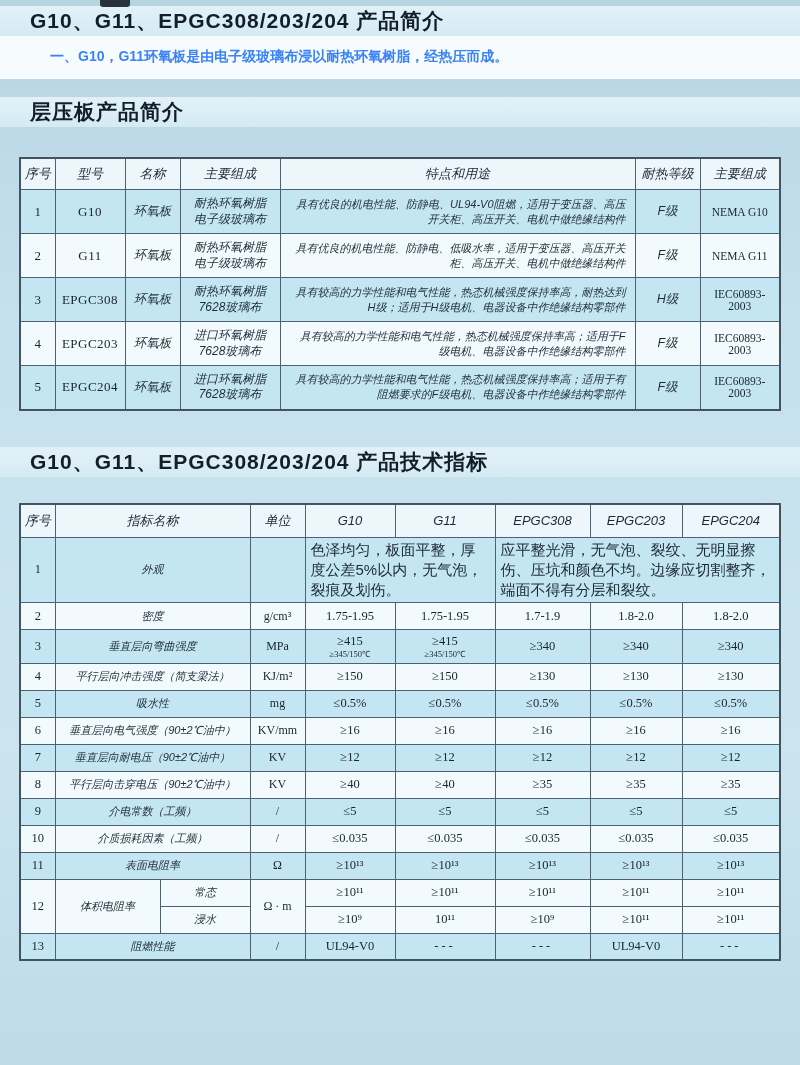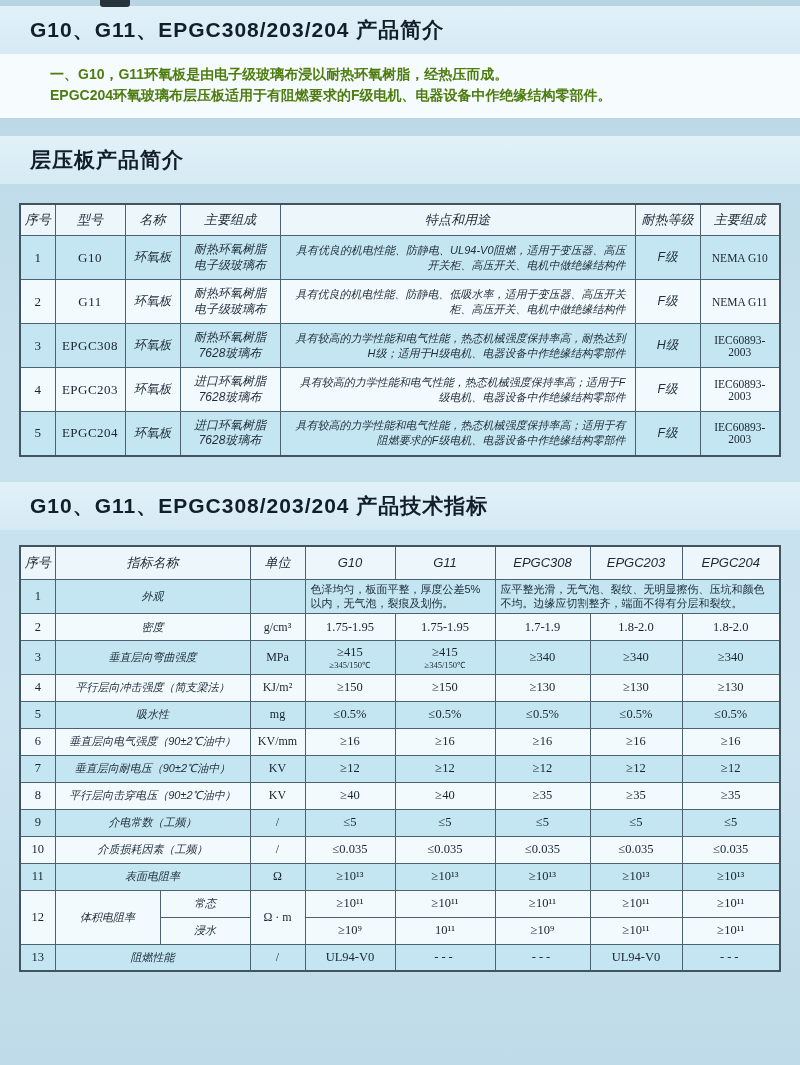--- a/index.html
+++ b/index.html
@@ -3,28 +3,28 @@
 <meta charset="utf-8">
 <style>
   html,body{margin:0;padding:0;}
   body{
     width:800px;height:1065px;overflow:hidden;position:relative;
     background:linear-gradient(180deg,#b7d4e3 0%,#c6e0ed 30%,#cbe4f0 70%,#bfdae8 100%);
     font-family:"Liberation Sans",sans-serif;color:#17242f;
   }
   .artifact{position:absolute;left:100px;top:0;width:30px;height:7px;background:#27323d;border-radius:0 0 3px 3px;}
   .banner{
-    height:48px;margin-top:6px;background:linear-gradient(180deg,#e2f1f8,#d5eaf4);
+    height:30px;margin-top:6px;background:linear-gradient(180deg,#e2f1f8,#d5eaf4);
     display:flex;align-items:center;padding-left:30px;
     font-weight:bold;font-size:21px;letter-spacing:1px;color:#121f2a;
   }
   .intro{background:#f6fbfd;padding:10px 22px 12px 22px;}
-  .intro p{margin:0;text-indent:2em;font-size:14px;line-height:21px;font-weight:600;color:#4d7c0f;}
+  .intro p{margin:0;text-indent:2em;font-size:14px;line-height:21px;font-weight:600;color:#3b82f6;}
   .gap12{height:12px;} .gap14{height:14px;} .gap10{height:10px;}
-  table{border-collapse:collapse;table-layout:fixed;margin:5px auto;width:760px;background:#d946ef;
+  table{border-collapse:collapse;table-layout:fixed;margin:16px auto;width:760px;background:#d946ef;
         border:2px solid #41545f;padding-left:23px;}
   th,td{border:1px solid #4e6170;text-align:center;vertical-align:middle;padding:3px 4px;overflow:hidden;}
   th{font-weight:normal;background:#edf6fa;font-size:13px;font-style:italic;color:#1b2935;padding:6px 2px;}
   .blue{background:#c4e6f2;}
   .white{background:#f3fafd;}
   .kai{font-style:italic;color:#1d2c38;}
   
   .t1 td{font-size:12.5px;}
   .t1 .c-num{font-family:"Liberation Serif",serif;font-size:13px;}
   .t1 .c-model{font-family:"Liberation Serif",serif;font-size:13px;letter-spacing:.5px;}
@@ -32,39 +32,38 @@
   .t1 .c-feat{text-align:right;font-size:11px;line-height:1.35;padding:4px 9px;}
   .t1 .c-std{font-family:"Liberation Serif",serif;font-size:11.5px;text-align:center;}
   .t1 tbody tr{height:44px;}
   
   .t2 th{padding:7px 2px;font-size:13px;}
   .t2 td{font-size:12.5px;font-family:"Liberation Serif",serif;padding:4px 3px;}
   .t2 .c-num{font-size:12.5px;}
   .t2 .c-name{font-family:"Liberation Sans",sans-serif;font-style:italic;font-size:11px;
               white-space:nowrap;color:#1d2c38;}
   .t2 .c-unit{font-size:12px;}
-  .t2 .c-small{font-size:11px;line-height:1.35;text-align:left;padding:2px 5px;
+  .t2 .c-small{font-size:15px;line-height:1.35;text-align:left;padding:2px 5px;
                font-family:"Liberation Sans",sans-serif;color:#1b2a35;}
   .t2 .note{display:block;font-size:8.5px;line-height:1;margin-top:1px;}
   .t2 .dash{letter-spacing:3px;}
   .t2 tr{height:27px;}
   .t2 tr.tall{height:33px;}
 </style>
 </head>
 <body>
 
 <div class="artifact"></div>
 
 <div class="banner">
   <span>G10、G11、EPGC308/203/204 产品简介</span>
 </div>
 
 <div class="intro">
   <p>一、G10，G11环氧板是由电子级玻璃布浸以耐热环氧树脂，经热压而成。</p>
-  <p>EPGC204环氧玻璃布层压板适用于有阻燃要求的F级电机、电器设备中作绝缘结构零部件。</p>
 </div>
 
 <div class="gap12"></div>
 
 <div class="banner">
   <span>层压板产品简介</span>
 </div>
 
 <div class="gap14"></div>
 

